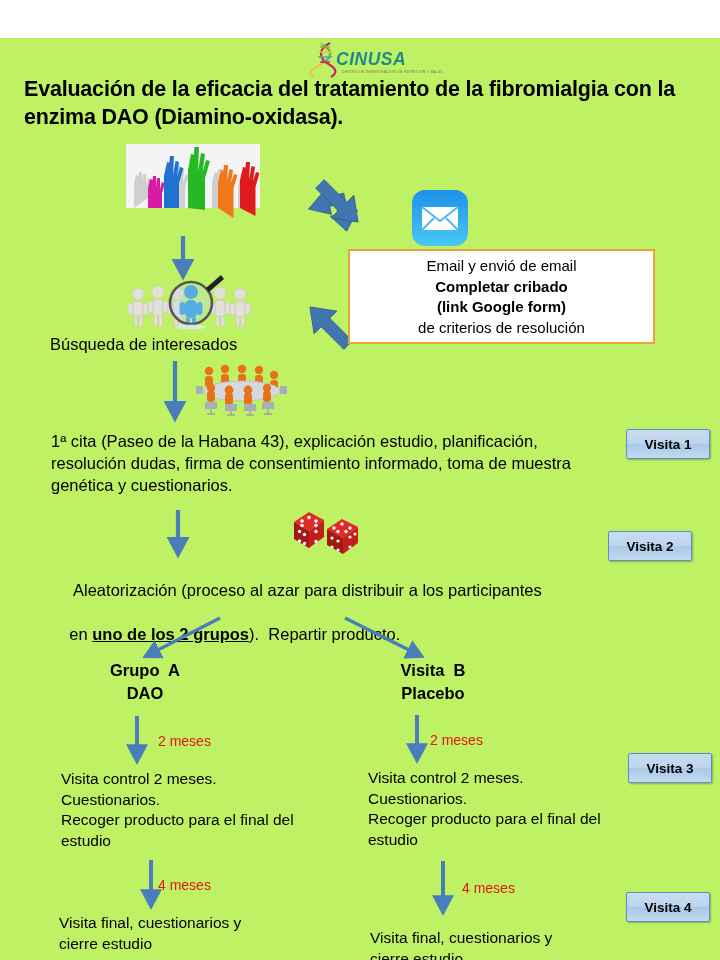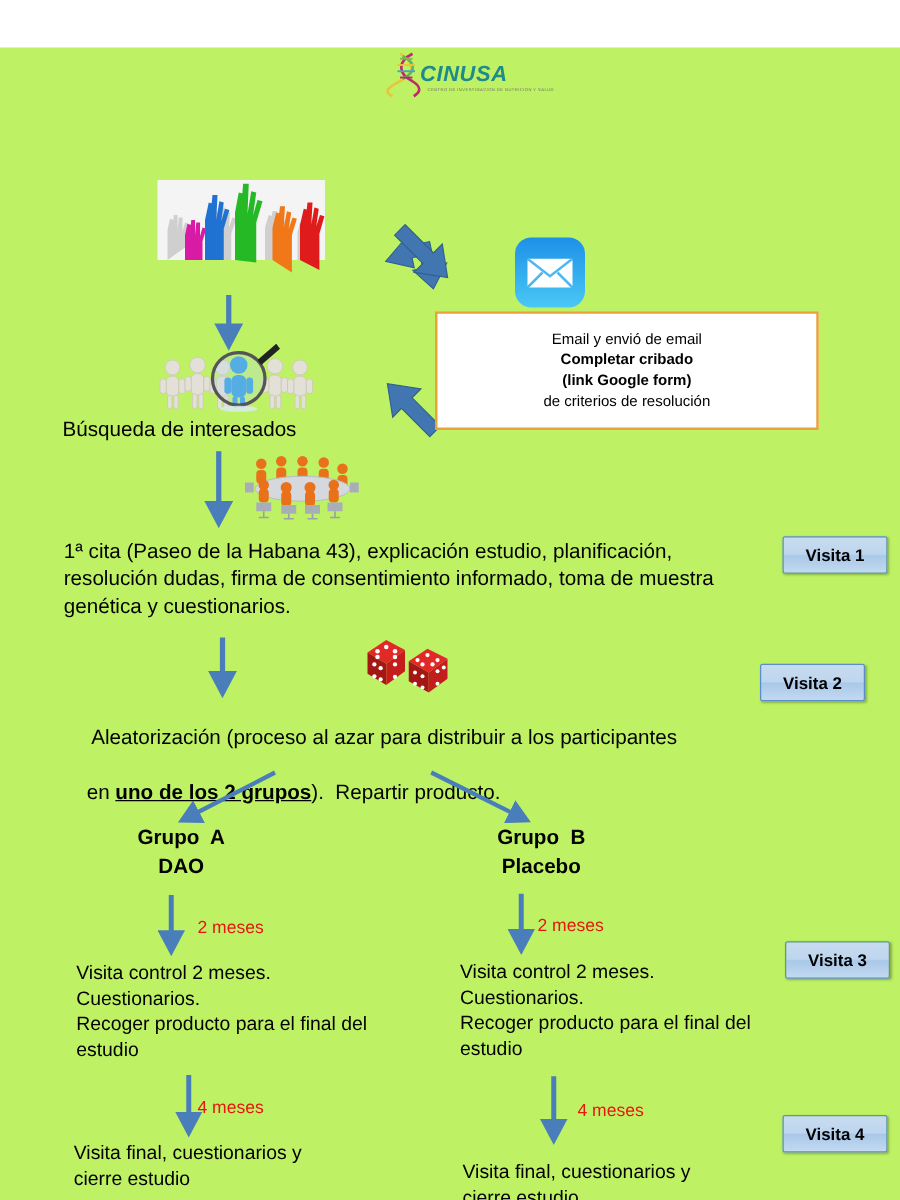--- a/index.html
+++ b/index.html
@@ -60,21 +60,21 @@
     width: 307px; height: 95px;
     border: 2.5px solid #E8A33D;
     background: #ffffff;
     display: flex;
     flex-direction: column;
     align-items: center;
     justify-content: center;
     gap: 1px;
     z-index: 4;
   }
-  #orange-box div { font-size: 12px; line-height: 1.30; color: #000; text-align: center; }
+  #orange-box div { font-size: 15px; line-height: 1.30; color: #000; text-align: center; }
 
   
   .visita {
     position: absolute;
     width: 84px; height: 30px;
     border: 1px solid #5B8FC9;
     border-radius: 2px;
     background: linear-gradient(to bottom, #C8DCF0 0%, #BDD5EE 48%, #A9C8E8 52%, #C3D9F1 100%);
     box-shadow: 1px 1px 2px rgba(0,0,0,0.28);
     display: flex;
@@ -102,20 +102,21 @@
       <line x1="14" y1="7" x2="24" y2="7" stroke="#7FB94A" stroke-width="1.5"></line>
       <line x1="12" y1="12" x2="26" y2="12" stroke="#E8C63C" stroke-width="1.5"></line>
       <line x1="12" y1="17" x2="26" y2="17" stroke="#3FA9C4" stroke-width="1.5"></line>
       <line x1="14" y1="22" x2="24" y2="22" stroke="#C2286B" stroke-width="1.5"></line>
 
       <text x="30" y="25" font-family="'Liberation Sans',sans-serif" font-size="17.5" font-weight="bold" font-style="italic" fill="#1F8A8C" letter-spacing="0.5">CINUSA</text>
       <text x="36" y="32.5" font-family="'Liberation Sans',sans-serif" font-size="3.3" fill="#6b6b6b" letter-spacing="0.35">CENTRO DE INVESTIGACION DE NUTRICION Y SALUD</text>
     </svg>
   </div>
 
+  <div id="title">Evaluación de la eficacia del tratamiento de la fibromialgia con la enzima DAO (Diamino-oxidasa).</div>
 
   <div class="pic" style="left:126px; top:106px; width:134px; height:64px;">
     <svg width="134" height="64" viewBox="0 0 134 64">
       <rect x="0" y="0" width="134" height="64" fill="#f4f4f4"></rect>
       <g fill="#cfcfcf">
         <path d="M8 64 V40 l2-9 3 1 -1 8 1-12 3 0 0 12 1-10 3 0 0 11 2-7 3 1 -3 10 v9z"></path>
         <path d="M44 64 V36 l3-11 3 1 -2 11 2-15 4 0 -1 15 2-12 3 1 -1 12 3-8 3 1 -4 12 v21z"></path>
         <path d="M86 64 V38 l3-10 3 1 -2 9 2-13 4 0 -1 13 2-10 3 1 -1 10 3-7 3 1 -4 11 v20z"></path>
         <path d="M112 64 V42 l2-8 3 1 -1 7 1-11 3 0 0 11 1-9 3 0 0 10 2-6 3 1 -3 9 v17z"></path>
       </g>
@@ -328,21 +329,21 @@
   </div>
 
   <div class="txt t16" style="left:51px; top:520px; width:580px;">
     <span> Aleatorización (proceso al azar para distribuir a los participantes</span><br>
     <span>en </span><span class="bold" style="text-decoration:underline;">uno de los 2 grupos</span><span>).  Repartir producto.</span>
   </div>
 
   <div class="txt t16 bold ctr" style="left:80px; top:622px; width:130px;">Grupo  A</div>
   <div class="txt t16 bold ctr" style="left:80px; top:645px; width:130px;">DAO</div>
 
-  <div class="txt t16 bold ctr" style="left:363px; top:622px; width:140px;">Grupo  B</div>
+  <div class="txt t16 bold ctr" style="left:363px; top:622px; width:140px;">Visita  B</div>
   <div class="txt t16 bold ctr" style="left:363px; top:645px; width:140px;">Placebo</div>
 
   <div class="txt red" style="left:158px; top:694px;">2 meses</div>
   <div class="txt t15" style="left:61px; top:731px; width:290px;">Visita control 2 meses.
 Cuestionarios.
 Recoger producto para el final del
 estudio</div>
   <div class="txt red" style="left:158px; top:838px;">4 meses</div>
   <div class="txt t15" style="left:59px; top:875px; width:290px;">Visita final, cuestionarios y
 cierre estudio</div>

